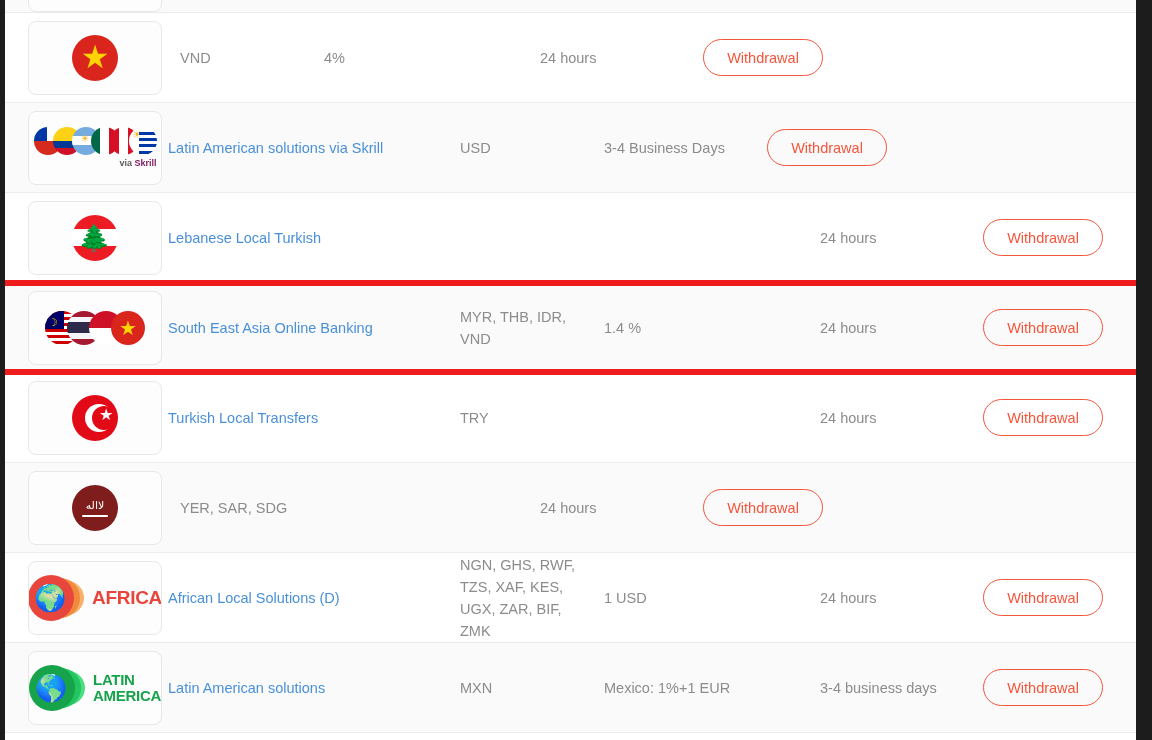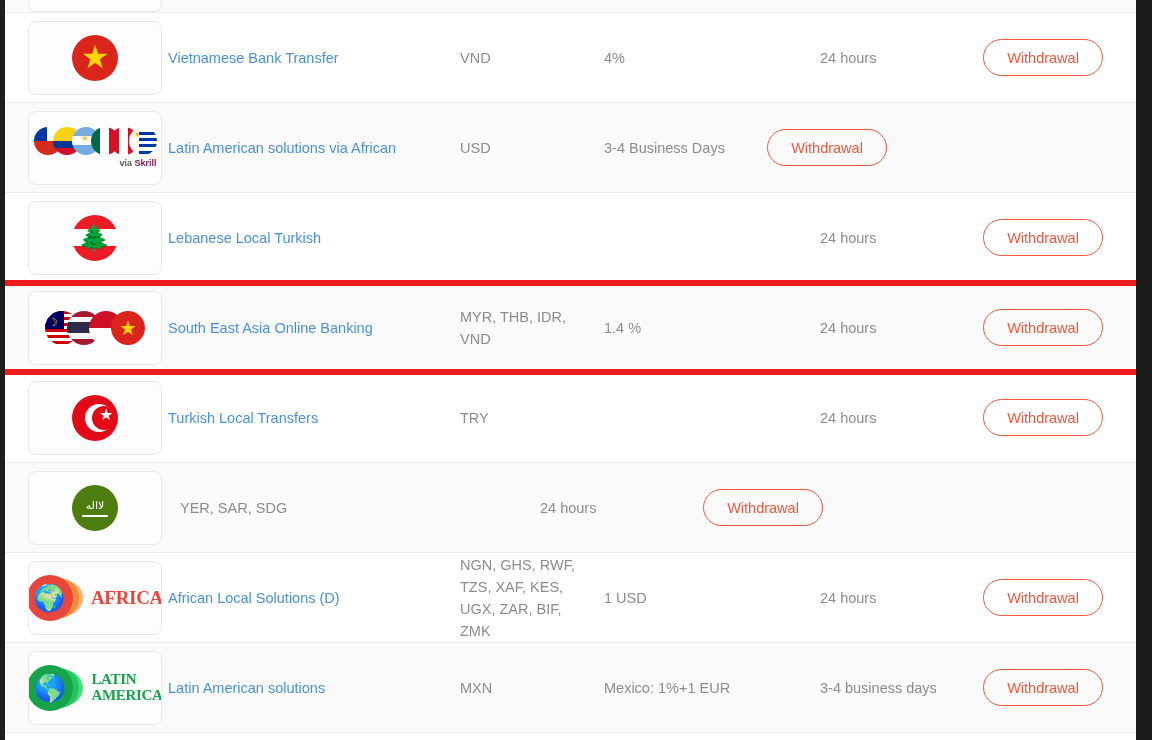--- a/index.html
+++ b/index.html
@@ -168,21 +168,21 @@
   }
   .tr .moon2 {
     position:absolute; left:20px; top:11px; width:24px; height:24px;
     border-radius:50%; background:#e30a17;
   }
   .tr .st {
     position:absolute; left:27px; top:12px; color:#fff; font-size:16px; line-height:1;
   }
 
   
-  .sa { width:46px; height:46px; background:#4d7c0f; display:flex; align-items:center; justify-content:center; }
+  .sa { width:46px; height:46px; background:#7f1d1d; display:flex; align-items:center; justify-content:center; }
   .sa .scr {
     color:#fff; font-size:11px; letter-spacing:-0.5px; text-align:center;
     font-family:"DejaVu Sans", sans-serif;
   }
   .sa .sword { display:block; width:26px; height:2px; background:#fff; margin:3px auto 0; border-radius:1px; }
 
   
   .stack { display:flex; align-items:center; justify-content:center; }
   .stack .c { width:28px; height:28px; border-radius:50%; margin-left:-9px; position:relative; overflow:hidden; border:0; }
   .stack .c:first-child { margin-left:0; }
@@ -220,21 +220,21 @@
   .globe {
     position:relative; width:46px; height:46px; border-radius:50%;
     display:flex; align-items:center; justify-content:center;
   }
   .globe.af { background:#e8453c; box-shadow: 9px 0 0 -3px #f28a3c, 16px 0 0 -6px #f6b26b; }
   .globe.la { background:#16a34a; box-shadow: 9px 0 0 -3px #22c55e, 16px 0 0 -6px #4ade80; }
   .globe .cont { color:#ffffff; font-size:26px; line-height:1; }
   .logo-text { font-weight:bold; line-height:1.02; letter-spacing:-0.3px; }
   .logo-text.af { color:#e8453c; font-size:19px; }
   .logo-text.la { color:#16a34a; font-size:15px; }
-  .spacer-left { margin-left:12px;font-family:Liberation Serif, serif; }
+  .spacer-left { margin-left:12px; }
 </style>
 </head>
 <body>
 
 <div class="page">
   <div class="viewport">
     <div class="table">
 
       <div class="row alt" style="min-height:62px;">
         <div class="cell-icon">
@@ -257,23 +257,20 @@
 
       <div class="row">
         <div class="cell-icon">
           <div class="icon-box">
             <span class="flagwrap">
               <span class="circ vn">
                   <span class="starglyph">★</span>
                 </span>
             </span>
           </div>
-        </div>
-        <div class="cell-name">
-          <span class="txt">Vietnamese Bank Transfer</span>
         </div>
         <div class="cell-cur">
           <span class="muted">VND</span>
         </div>
         <div class="cell-fee">
           <span class="muted">4%</span>
         </div>
         <div class="cell-time">
           <span class="muted">24 hours</span>
         </div>
@@ -305,21 +302,21 @@
                   </span>
               </div>
               <div class="skrill">
                 <span class="via">via</span>
                 <span class="brand">Skrill</span>
               </div>
             </div>
           </div>
         </div>
         <div class="cell-name">
-          <span class="txt">Latin American solutions via African</span>
+          <span class="txt">Latin American solutions via Skrill</span>
         </div>
         <div class="cell-cur">
           <span class="muted">USD</span>
         </div>
         <div class="cell-time">
           <span class="muted">3-4 Business Days</span>
         </div>
         <div class="cell-action">
           <button class="btn-withdrawal">Withdrawal</button>
         </div>

